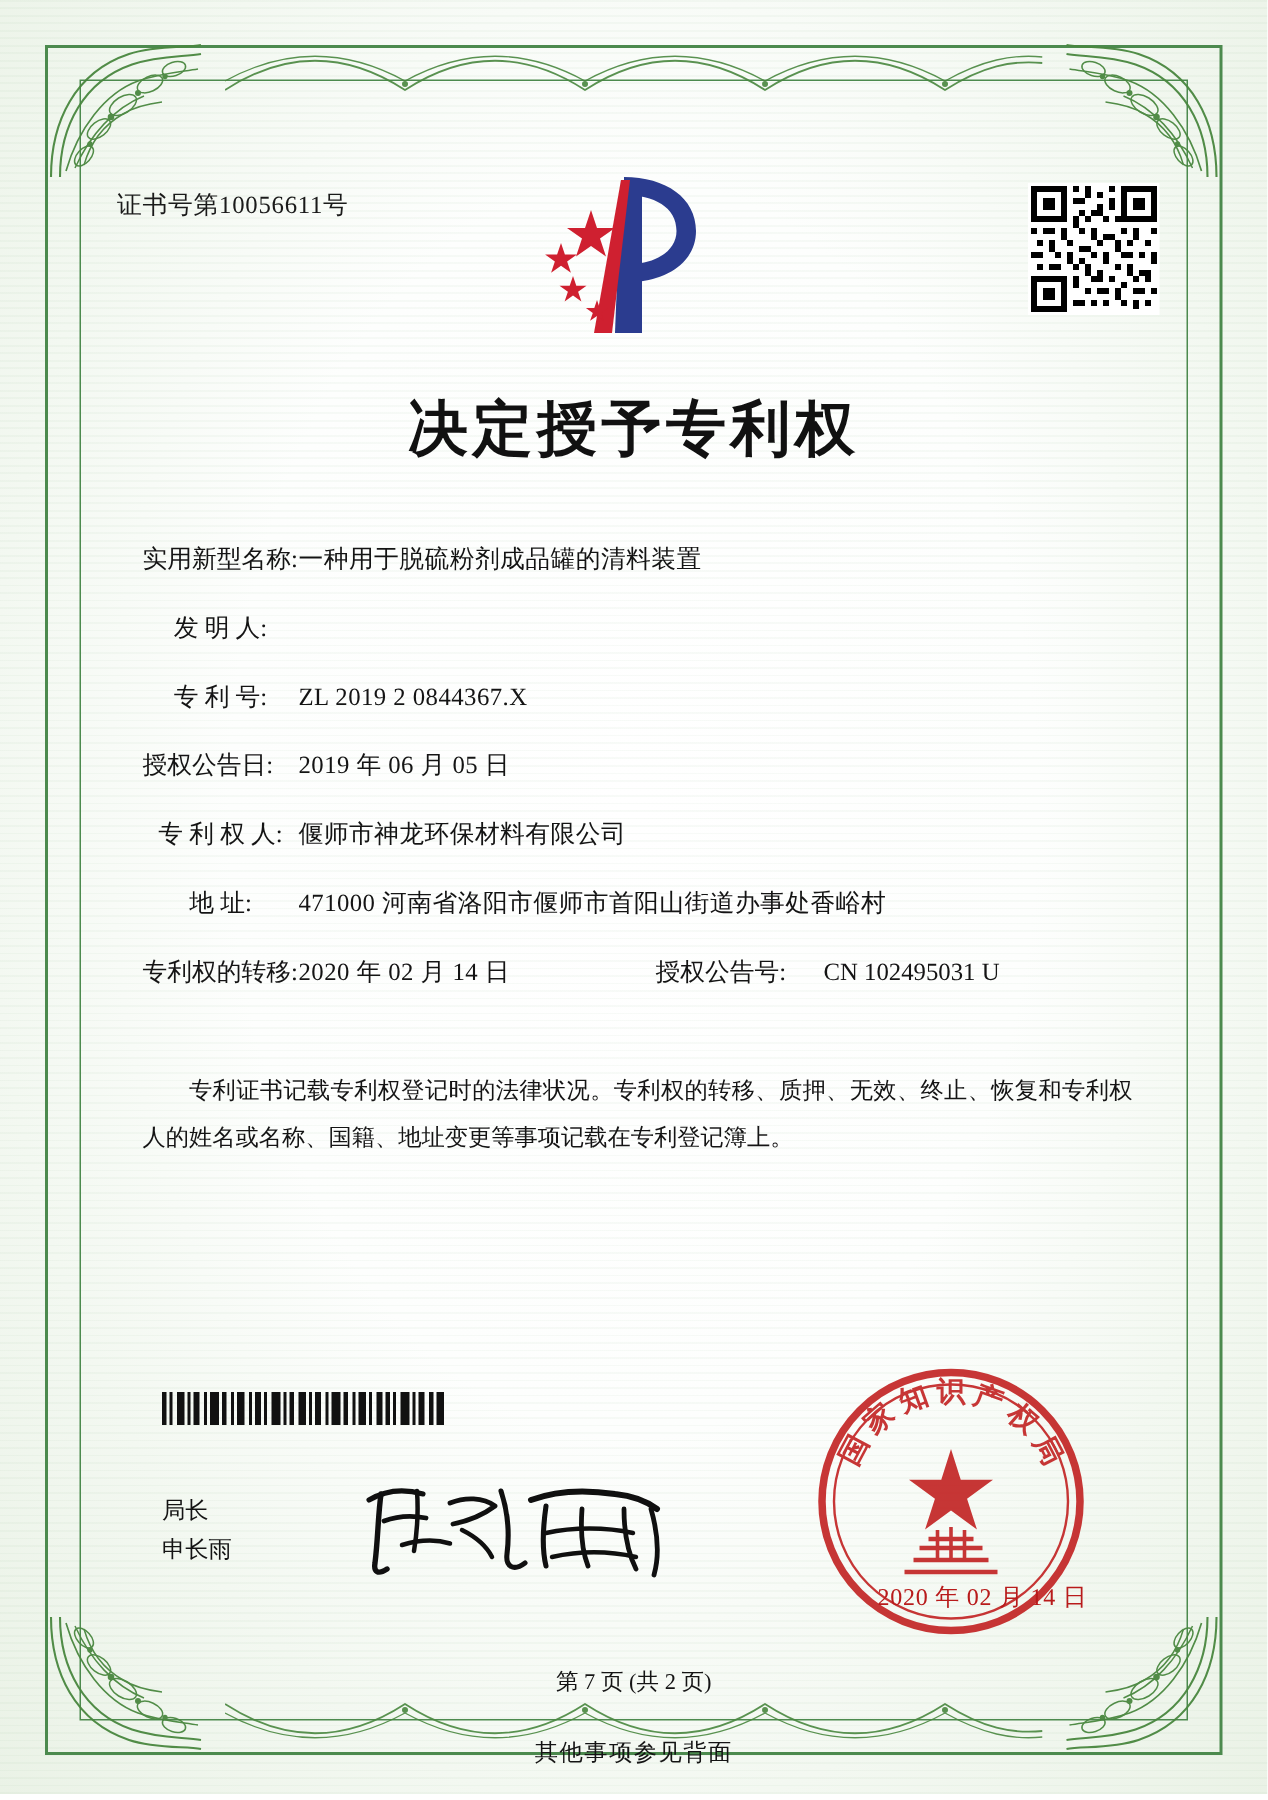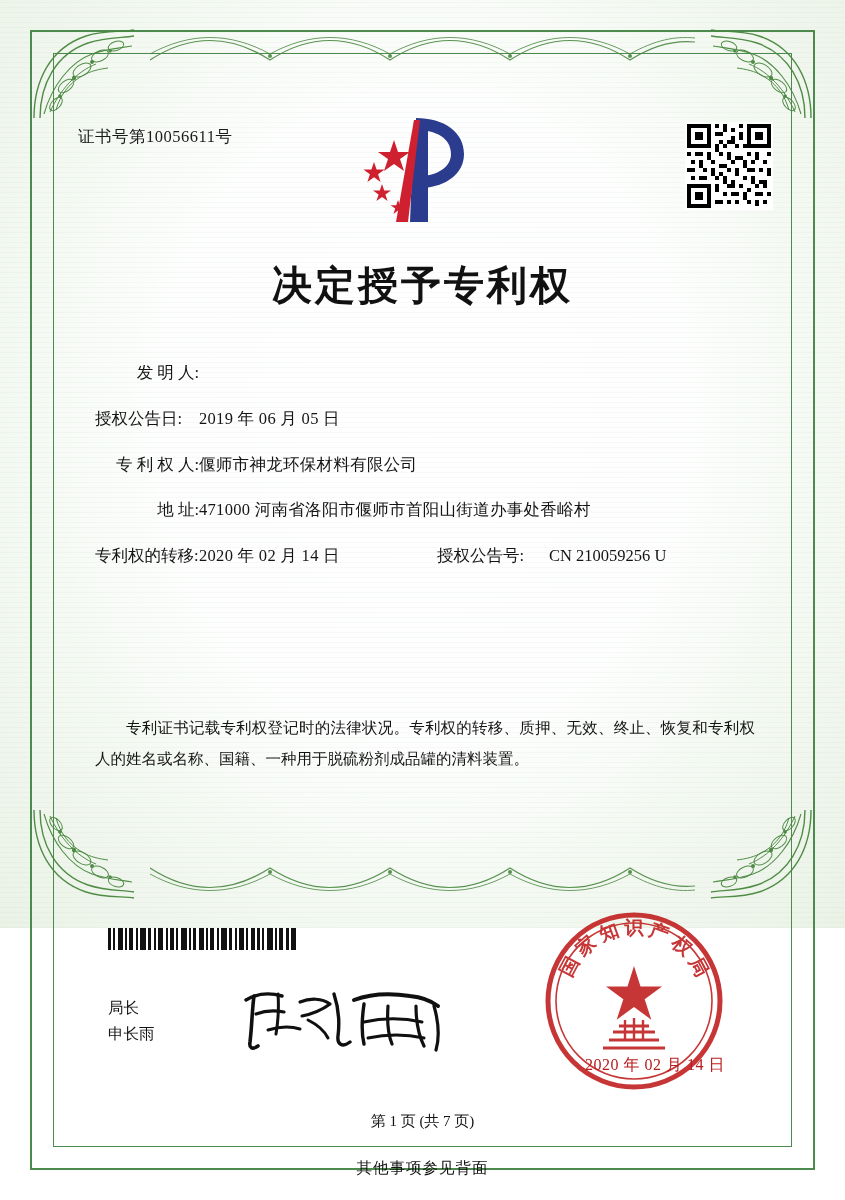--- a/index.html
+++ b/index.html
@@ -12,21 +12,21 @@
     height: 1200px;
     font-family: "Liberation Serif", "DejaVu Serif", serif;
     position: relative;
     overflow: hidden;
   }
 
   .page {
     position: absolute;
     left: 0; top: 0;
     width: 845px;
-    height: 928px;
+    height: 1196px;
     background:
       radial-gradient(ellipse at 50% 45%, #ffffff 0%, #fdfefd 45%, #f3f8f1 72%, #eaf2e6 100%);
   }
 
   
   .texture {
     position: absolute;
     left: 0; top: 0; right: 0; bottom: 0;
     background-image:
       repeating-linear-gradient(0deg, rgba(120,170,120,0.055) 0px, rgba(120,170,120,0.055) 1px, rgba(255,255,255,0) 1px, rgba(255,255,255,0) 5px);
@@ -131,21 +131,21 @@
     line-height: 1.35;
   }
   .field-label {
     width: 104px;
     flex: 0 0 104px;
     letter-spacing: 0px;
     white-space: nowrap;
   }
   .field-label.spread {
     display: flex;
-    justify-content: flex-end;
+    justify-content: center;
   }
   .field-value {
     flex: 1;
     letter-spacing: .3px;
   }
   .field-row.dual .field-value {
     flex: 0 0 auto;
     width: 238px;
   }
   .field-label2 {
@@ -432,23 +432,33 @@
           <rect x="70" y="78" width="4" height="6"></rect>
           <rect x="78" y="78" width="4" height="4"></rect>
       </g>
     </svg>
   </div>
 
   <div class="title">决定授予专利权</div>
 
   <div class="fields">
     <div class="field-row">
+      <div class="field-label">实用新型名称:</div>
+      <div class="field-value">一种用于脱硫粉剂成品罐的清料装置</div>
+    </div>
+    <div class="field-row">
       <div class="field-label spread">
           <span>发 明 人:</span>
         </div>
+    </div>
+    <div class="field-row">
+      <div class="field-label spread">
+          <span>专 利 号:</span>
+        </div>
+      <div class="field-value">ZL 2019 2 0844367.X</div>
     </div>
     <div class="field-row">
       <div class="field-label">授权公告日:</div>
       <div class="field-value">2019 年 06 月 05 日</div>
     </div>
     <div class="field-row">
       <div class="field-label spread">
           <span>专 利 权 人:</span>
         </div>
       <div class="field-value">偃师市神龙环保材料有限公司</div>
@@ -456,26 +466,26 @@
     <div class="field-row">
       <div class="field-label spread">
           <span>地 址:</span>
         </div>
       <div class="field-value">471000 河南省洛阳市偃师市首阳山街道办事处香峪村</div>
     </div>
     <div class="field-row dual">
       <div class="field-label">专利权的转移:</div>
       <div class="field-value">2020 年 02 月 14 日</div>
       <div class="field-label2">授权公告号:</div>
-      <div class="field-value2">CN 210059256 U</div>
+      <div class="field-value2">CN 102495031 U</div>
     </div>
   </div>
 
   <div class="paras">
-    <p>专利证书记载专利权登记时的法律状况。专利权的转移、质押、无效、终止、恢复和专利权人的姓名或名称、国籍、一种用于脱硫粉剂成品罐的清料装置。</p>
+    <p>专利证书记载专利权登记时的法律状况。专利权的转移、质押、无效、终止、恢复和专利权人的姓名或名称、国籍、地址变更等事项记载在专利登记簿上。</p>
   </div>
 
   <div class="barcode">
     <i style="width:3px"></i>
       <i style="width:2px;background:transparent"></i>
     <i style="width:2px"></i>
       <i style="width:3px;background:transparent"></i>
     <i style="width:5px"></i>
       <i style="width:2px;background:transparent"></i>
     <i style="width:2px"></i>
@@ -587,15 +597,15 @@
           <text transform="rotate(20 93 93)" x="93" y="26" text-anchor="middle">产</text>
           <text transform="rotate(41 93 93)" x="93" y="26" text-anchor="middle">权</text>
           <text transform="rotate(62 93 93)" x="93" y="26" text-anchor="middle">局</text>
         </g>
       </g>
     </svg>
   </div>
 
   <div class="seal-date">2020 年 02 月 14 日</div>
 
-  <div class="page-num">第 1 页 (共 7 页)</div>
+  <div class="page-num">第 7 页 (共 2 页)</div>
   <div class="footnote">其他事项参见背面</div>
 </div>
 
 </body></html>

